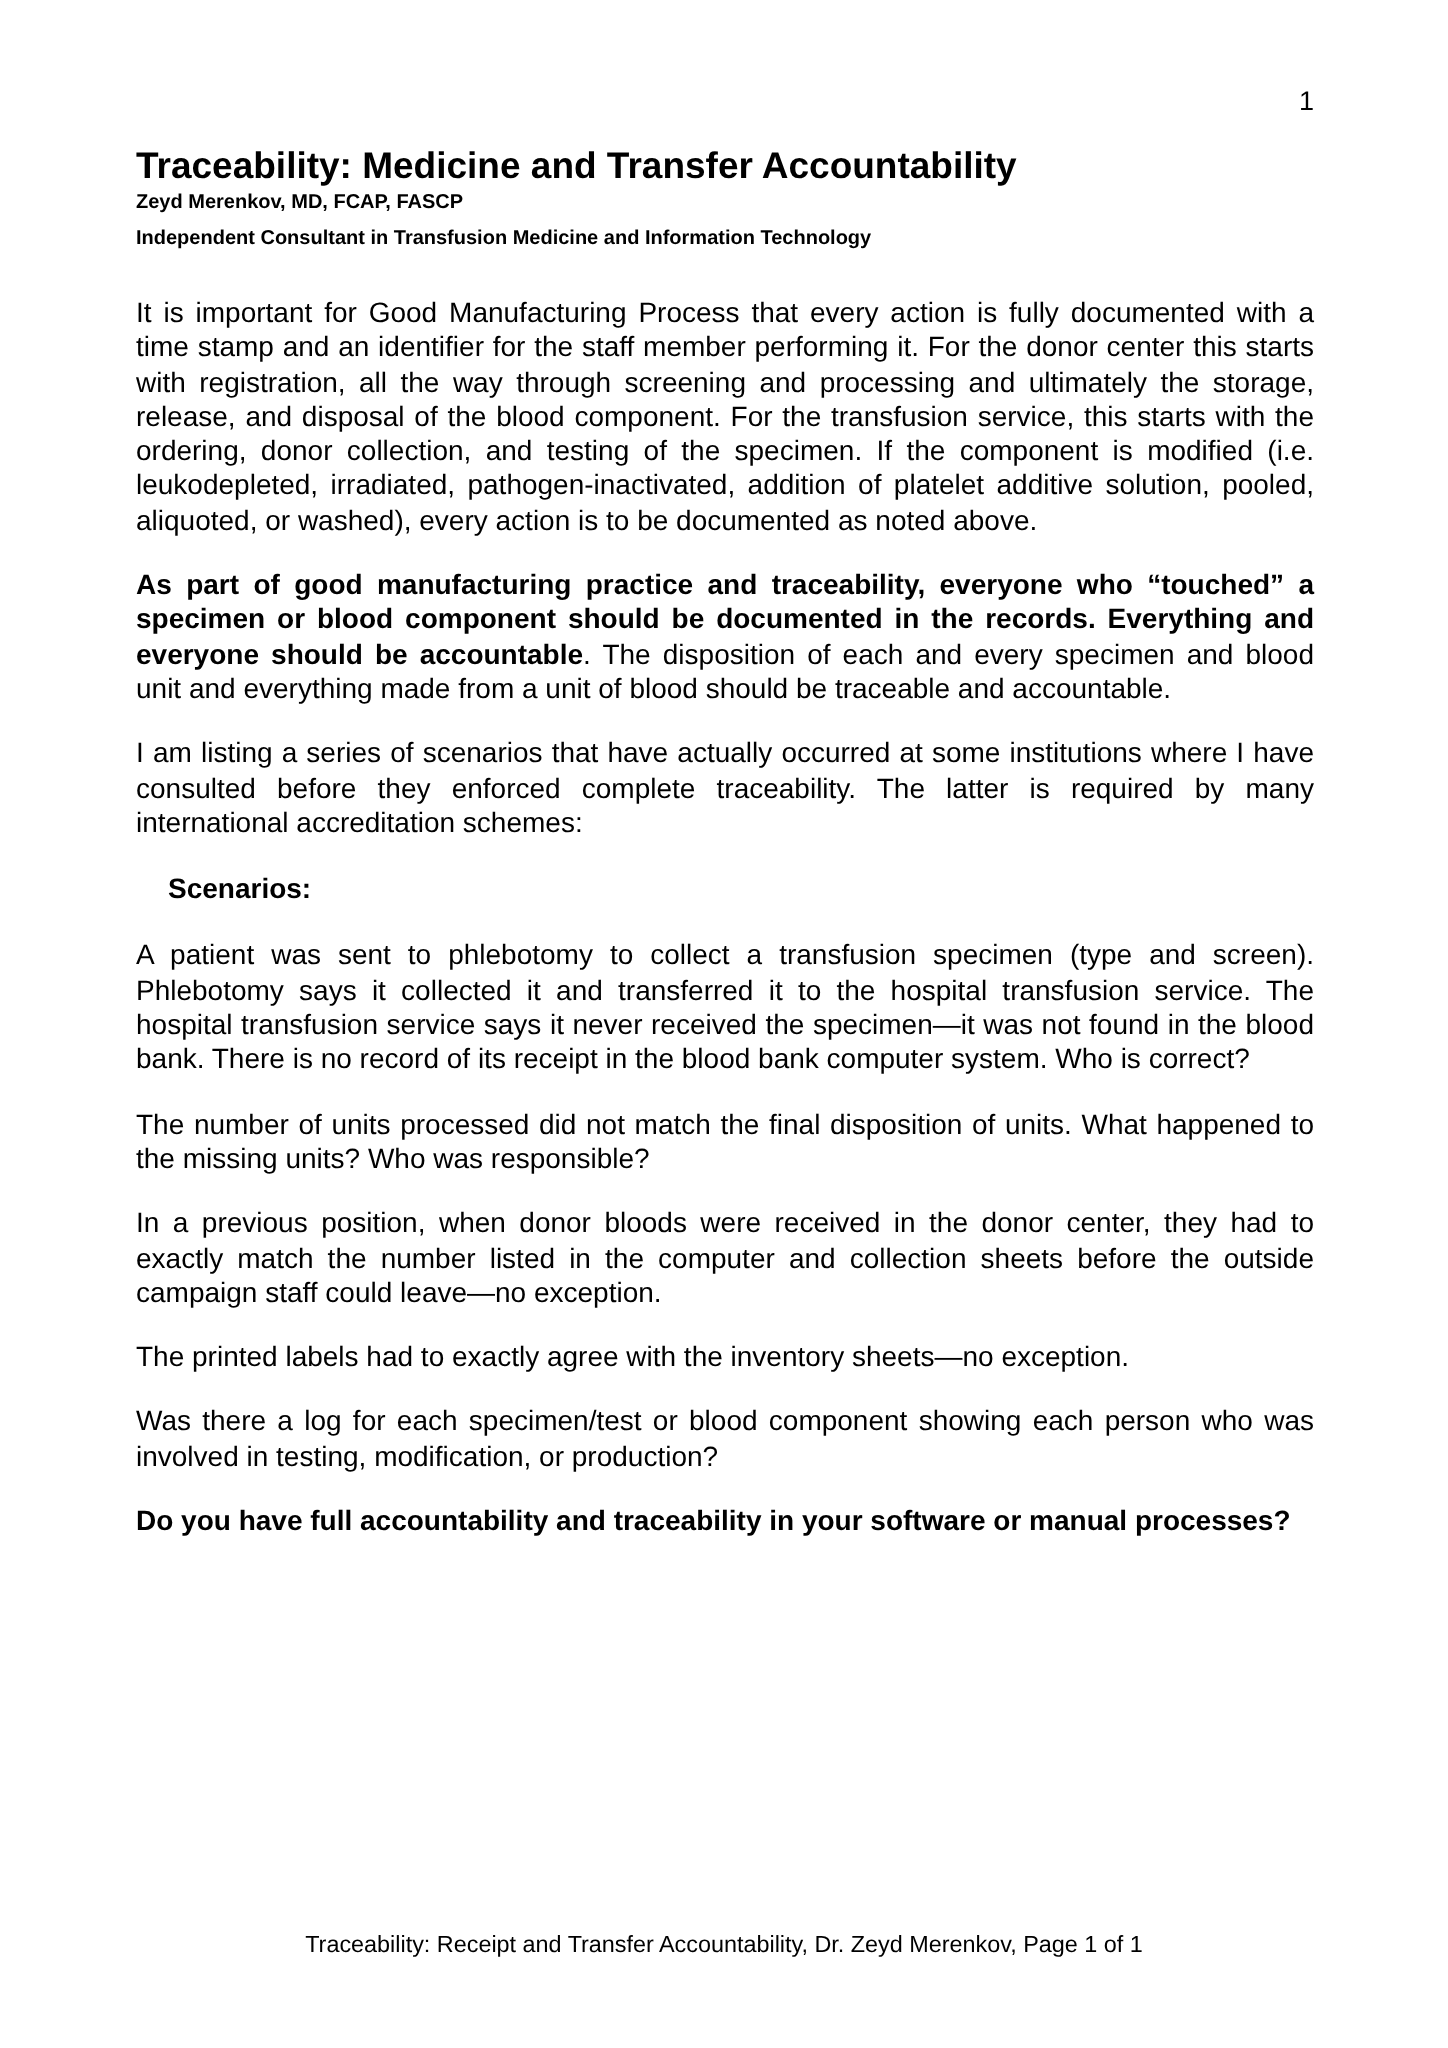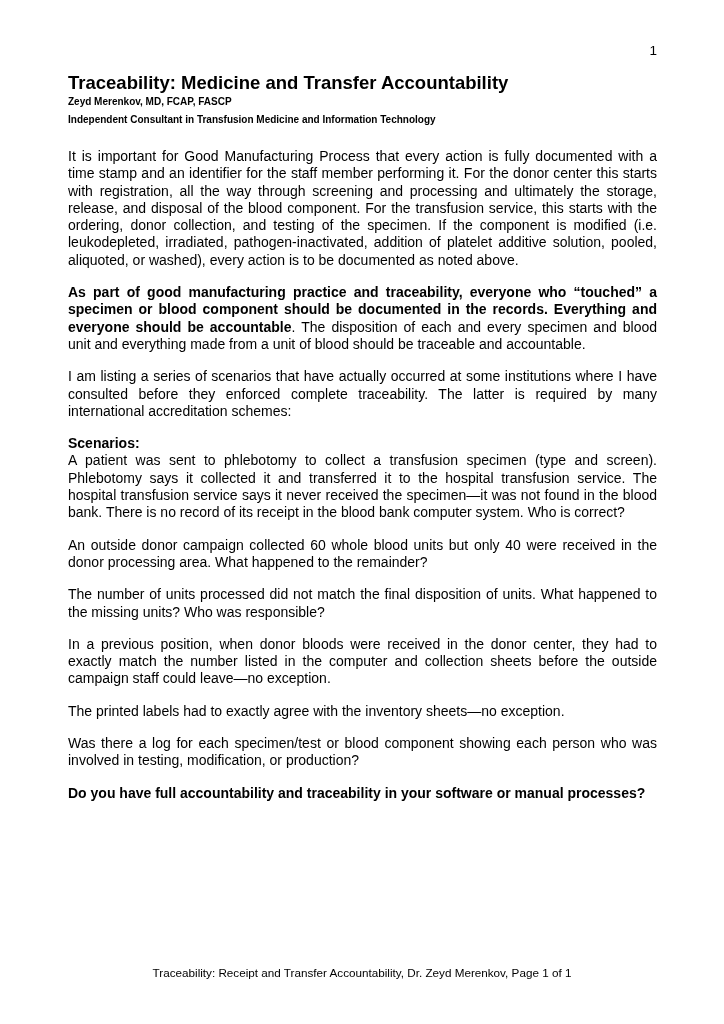--- a/index.html
+++ b/index.html
@@ -41,21 +41,21 @@
     margin-top: 20px;
     font-size: 14px;
     line-height: 17.3px;
     text-align: justify;
   }
   .bodytext p { margin: 0 0 15px 0; }
   .scenarios-heading {
     font-size: 14px;
     font-weight: bold;
     line-height: 17.3px;
-    margin: 0;
+    margin: 16px;
   }
   .bold { font-weight: bold; }
   .footer {
     position: absolute;
     top: 966px;
     left: 0;
     width: 724px;
     text-align: center;
     font-size: 11.7px;
     line-height: 14px;
@@ -80,21 +80,20 @@
       <p>It is important for Good Manufacturing Process that every action is fully documented with a time stamp and an identifier for the staff member performing it.  For the donor center this starts with registration, all the way through screening and processing and ultimately the storage, release, and disposal of the blood component.  For the transfusion service, this starts with the ordering, donor collection, and testing of the specimen.  If the component is modified (i.e. leukodepleted, irradiated, pathogen-inactivated, addition of platelet additive solution, pooled, aliquoted, or washed), every action is to be documented as noted above.</p>
 
       <p><span class="bold">As part of good manufacturing practice and traceability, everyone who “touched” a specimen or blood component should be documented in the records.  Everything and everyone should be accountable</span><span>.  The disposition of each and every specimen and blood unit and everything made from a unit of blood should be traceable and accountable.</span></p>
 
       <p>I am listing a series of scenarios that have actually occurred at some institutions where I have consulted before they enforced complete traceability.  The latter is required by many international accreditation schemes:</p>
 
       <div class="scenarios-heading">Scenarios:</div>
 
       <p>A patient was sent to phlebotomy to collect a transfusion specimen (type and screen).  Phlebotomy says it collected it and transferred it to the hospital transfusion service.  The hospital transfusion service says it never received the specimen—it was not found in the blood bank.  There is no record of its receipt in the blood bank computer system.  Who is correct?</p>
 
-      <p>An outside donor campaign collected 60 whole blood units but only 40 were received in the donor processing area.  What happened to the remainder?</p>
 
       <p>The number of units processed did not match the final disposition of units.  What happened to the missing units?  Who was responsible?</p>
 
       <p>In a previous position, when donor bloods were received in the donor center, they had to exactly match the number listed in the computer and collection sheets before the outside campaign staff could leave—no exception.</p>
 
       <p>The printed labels had to exactly agree with the inventory sheets—no exception.</p>
 
 
       <p>Was there a log for each specimen/test or blood component showing each person who was involved in testing, modification, or production?</p>
 

